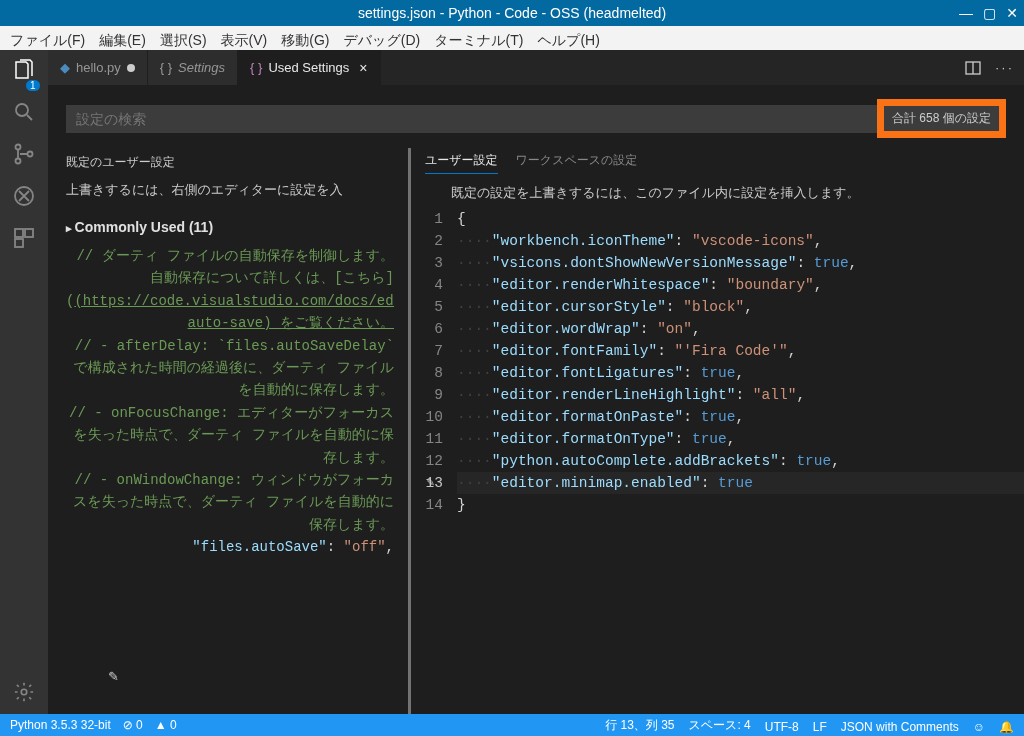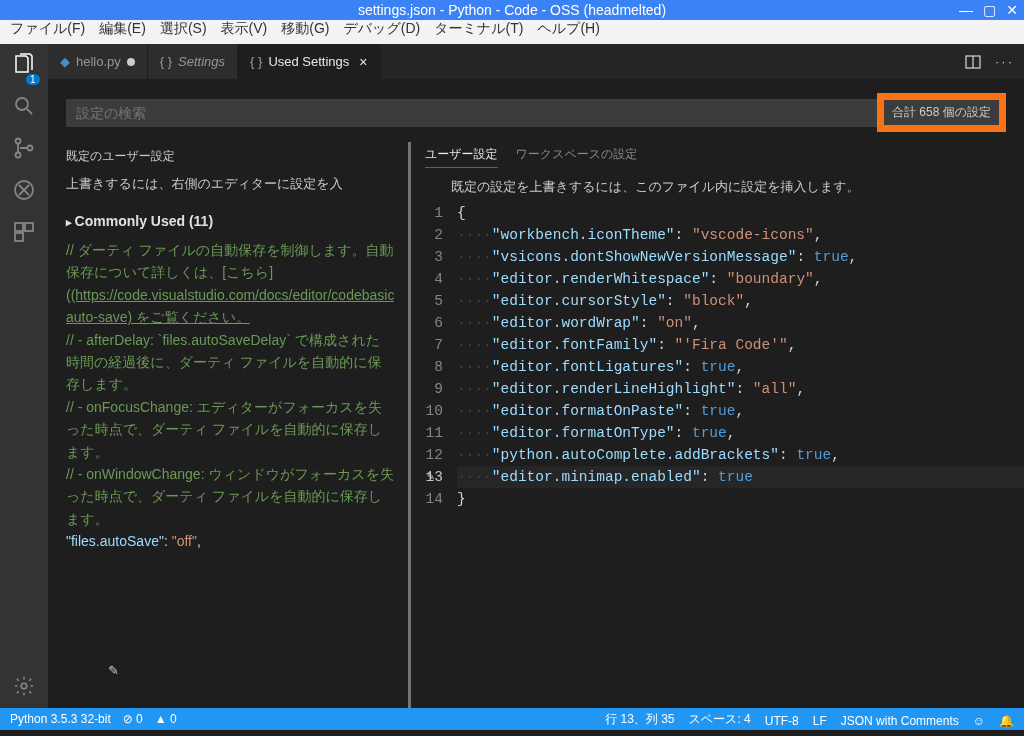--- a/index.html
+++ b/index.html
@@ -4,29 +4,29 @@
 <style>
   * { margin: 0; padding: 0; box-sizing: border-box; }
   body {
     width: 1024px; height: 736px;
     font-family: "Segoe UI", "Meiryo", sans-serif;
     background: #1e1e1e; color: #ccc;
     overflow: hidden;
     font-size: 13px;
   }
   .titlebar {
-    height: 20px; background: #3b82f6;
+    height: 26px; background: #0369a1;
     display: flex; align-items: center; justify-content: center;
     color: #fff; font-size: 14px; position: relative;
   }
   .titlebar .winctl { position: absolute; right: 6px; top: 0; display:flex; gap:10px; height:100%; align-items:center;}
   .titlebar .winctl span { font-size:14px; cursor:pointer;}
   .menubar {
     height: 24px; background: #f3f3f3; color: #333;
-    display: flex; align-items: flex-start; padding: 0 6px; gap: 6px;
+    display: flex; align-items: flex-end; padding: 0 6px; gap: 6px;
     font-size: 14px;
   }
   .menubar span { padding: 0 4px; }
   .workbench { display: flex; height: calc(736px - 26px - 24px - 22px); }
   .activitybar {
     width: 48px; background: #333333;
     display: flex; flex-direction: column; align-items: center;
     padding-top: 8px; gap: 18px; position:relative;
   }
   .activitybar .icon { width:24px; height:24px; color:#858585; display:flex;align-items:center;justify-content:center;}
@@ -43,21 +43,21 @@
   .settings-body { flex:1; display:flex; flex-direction:column; padding:14px 0 0 0;}
   .search-row { padding:0 18px 10px 18px; display:flex; align-items:center;}
   .search-input { flex:1; background:#3c3c3c; border:none; color:#ccc; padding:6px 10px; font-size:14px;}
   .count-box { background:#3c3c3c; border:7px solid #f97316; padding:4px 8px; font-size:12px; color:#ccc;}
   .panes { flex:1; display:flex; overflow:hidden;}
   .left-pane { width:360px; padding:0 14px 0 18px; display:flex; flex-direction:column; overflow:hidden;}
   .left-header { color:#ccc; font-size:12px; padding:6px 0;}
   .overwrite-hint { color:#ccc; font-size:13px; padding:4px 0 10px 0; white-space:nowrap; overflow:hidden;}
   .section-head { color:#e0e0e0; font-weight:bold; font-size:14px; padding:10px 0;}
   .section-head::before { content:"▸ "; font-size:11px;}
-  .comments { font-family: Liberation Sans, sans-serif; font-size:14px; line-height:1.6; color:#6a9955; overflow:hidden;}
+  .comments { font-family: Liberation Mono, monospace; font-size:14px; line-height:1.6; color:#6a9955; overflow:hidden;text-align:right;}
   .comments .link { text-decoration:underline;}
   .comments .kv .key{ color:#9cdcfe;} .comments .kv .str{color:#ce9178;}
   .right-pane { flex:1; display:flex; flex-direction:column; border-left:3px solid #737373; overflow:hidden;}
   .right-tabs { display:flex; gap:18px; padding:4px 14px; font-size:12px; color:#888;}
   .right-tabs .rt.active { color:#e8e8e8; border-bottom:1px solid #007acc; padding-bottom:4px;}
   .right-hint { color:#ccc; font-size:13px; padding:6px 14px 6px 40px;}
   .code { flex:1; display:flex; font-family:"Consolas","Courier New",monospace; font-size:14.5px; line-height:22px;}
   .gutter { width:46px; text-align:right; color:#858585; padding-right:14px;}
   .gutter div{height:22px;}
   .gutter .cur{color:#c6c6c6;}

